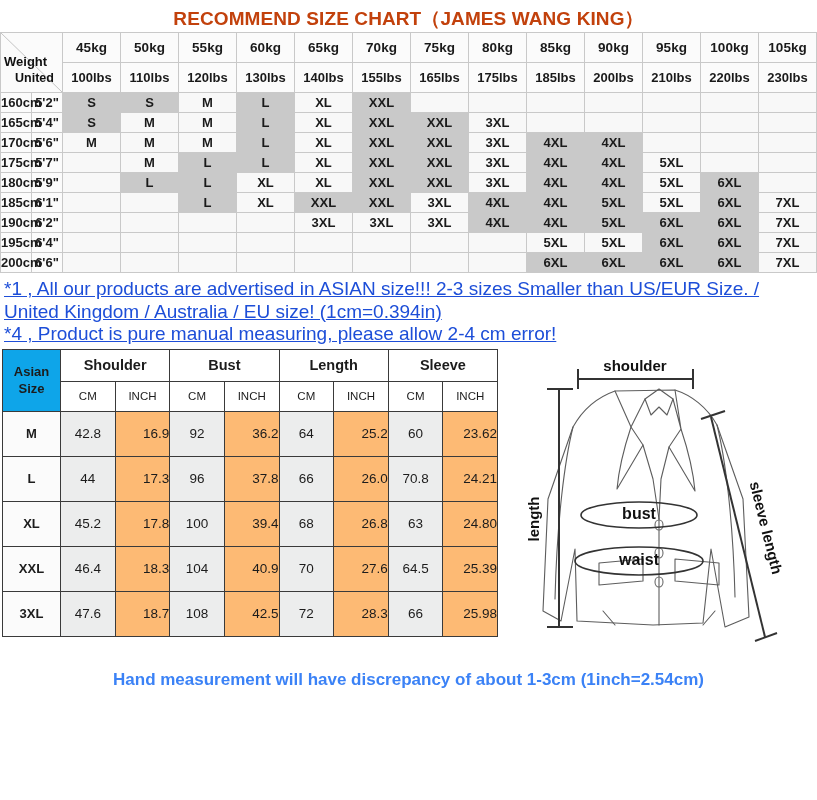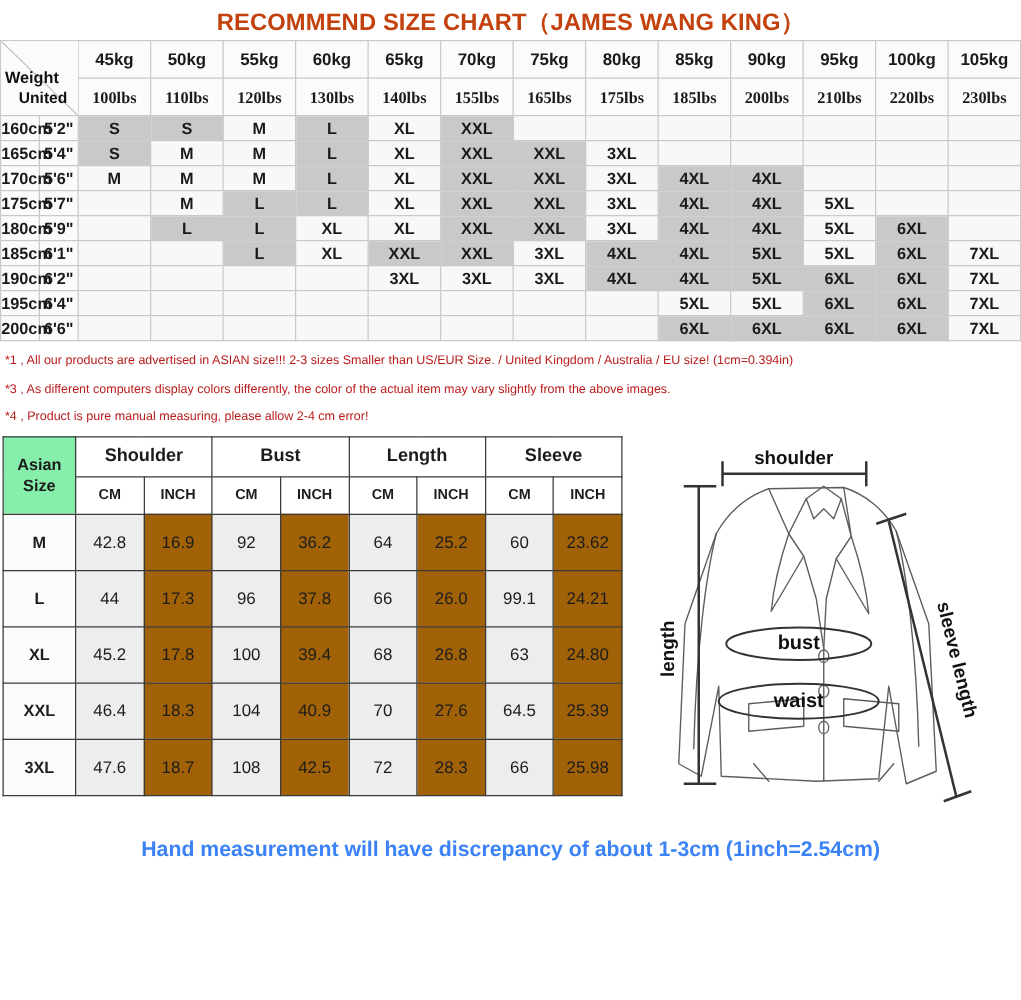--- a/index.html
+++ b/index.html
@@ -63,35 +63,36 @@
   .corner-cell .h-lab {
     position: absolute; left: 14px; top: 38px;
     font-size: 12.5px; font-weight: 700; color:#111;
   }
   .hdr-kg, .hdr-lbs {
     height: 30px !important;
     font-size: 13.5px;
     background: #fbfbfb !important;
     border-bottom-style: dotted;
   }
-  .hdr-lbs { border-bottom-style: solid; font-size: 13px; font-family: Liberation Serif, serif; }
+  .hdr-lbs { border-bottom-style: solid; font-size: 13px; }
   td.hgt-cm { width: 62px; font-size: 13px; text-align: center; background:#fbfbfb !important;}
   td.hgt-in { width: 47px; font-size: 13px; text-align: center; background:#fbfbfb !important;}
   td.cellv { height: 21px; font-size: 13px; }
   td.cellv.sh { background: #c9c9c9; }
   td.cellv.pl { background: #f8f8f8; }
 
   
   .notes {
-    color: #b91c1c;
-    font-size: 10px;
+    color: #1d4ed8;
+    font-size: 19px;
     line-height: 22.5px;
     padding: 5px 4px 0 4px;
     font-weight: 400;
     font-family: "Liberation Sans", sans-serif;
+    text-decoration: underline;
   }
   .notes p { margin: 0; }
 
   
   .lower {
     display: flex;
     align-items: flex-start;
     padding: 0 2px;
     margin-top: 3px;
   }
@@ -106,33 +107,33 @@
     text-align: center;
     vertical-align: middle;
     padding: 0;
     color: #1c1c1c;
   }
   table.meas th.grp {
     font-size: 14.5px; font-weight: 700;
     height: 32px; background: #ffffff;
   }
   table.meas th.unit {
-    font-size: 11.5px; font-weight: 700;
+    font-size: 11.5px; font-weight: 400;
     height: 30px; background: #ffffff;
   }
   table.meas th.asian {
     width: 58px; font-size: 13px; font-weight: 700;
-    background: #86efac; line-height: 17px;
+    background: #0ea5e9; line-height: 17px;
   }
   table.meas td.sz {
     font-size: 13px; font-weight: 700; background: #fbfbfb;
     height: 45px;
   }
   table.meas td.cm { font-size: 13.5px; background: #eceded; }
-  table.meas td.inch { font-size: 13.5px; background: #a16207; }
+  table.meas td.inch { font-size: 13.5px; background: #fdba74; text-align: right; }
 
   
   .diagram {
     width: 312px;
     height: 312px;
     margin-left: 5px;
     position: relative;
   }
   .diagram svg { display:block; }
 
@@ -346,21 +347,20 @@
         <td class="cellv sh">6XL</td>
         <td class="cellv sh">6XL</td>
         <td class="cellv sh">6XL</td>
         <td class="cellv pl">7XL</td>
       </tr>
     </tbody>
 </table>
 
 <div class="notes">
   <p>*1 , All our products are advertised in ASIAN size!!! 2-3 sizes Smaller than US/EUR Size. / United Kingdom / Australia / EU size! (1cm=0.394in)</p>
-  <p>*3 , As different computers display colors differently, the color of the actual item may vary slightly from the above images.</p>
   <p>*4 , Product is pure manual measuring, please allow 2-4 cm error!</p>
 </div>
 
 <div class="lower">
 
   <table class="meas">
     <thead>
       <tr>
         <th class="asian" rowspan="2">
           <div>Asian</div>
@@ -398,21 +398,21 @@
           <td class="inch">23.62</td>
         </tr>
         <tr>
           <td class="sz">L</td>
           <td class="cm">44</td>
           <td class="inch">17.3</td>
           <td class="cm">96</td>
           <td class="inch">37.8</td>
           <td class="cm">66</td>
           <td class="inch">26.0</td>
-          <td class="cm">99.1</td>
+          <td class="cm">70.8</td>
           <td class="inch">24.21</td>
         </tr>
         <tr>
           <td class="sz">XL</td>
           <td class="cm">45.2</td>
           <td class="inch">17.8</td>
           <td class="cm">100</td>
           <td class="inch">39.4</td>
           <td class="cm">68</td>
           <td class="inch">26.8</td>

